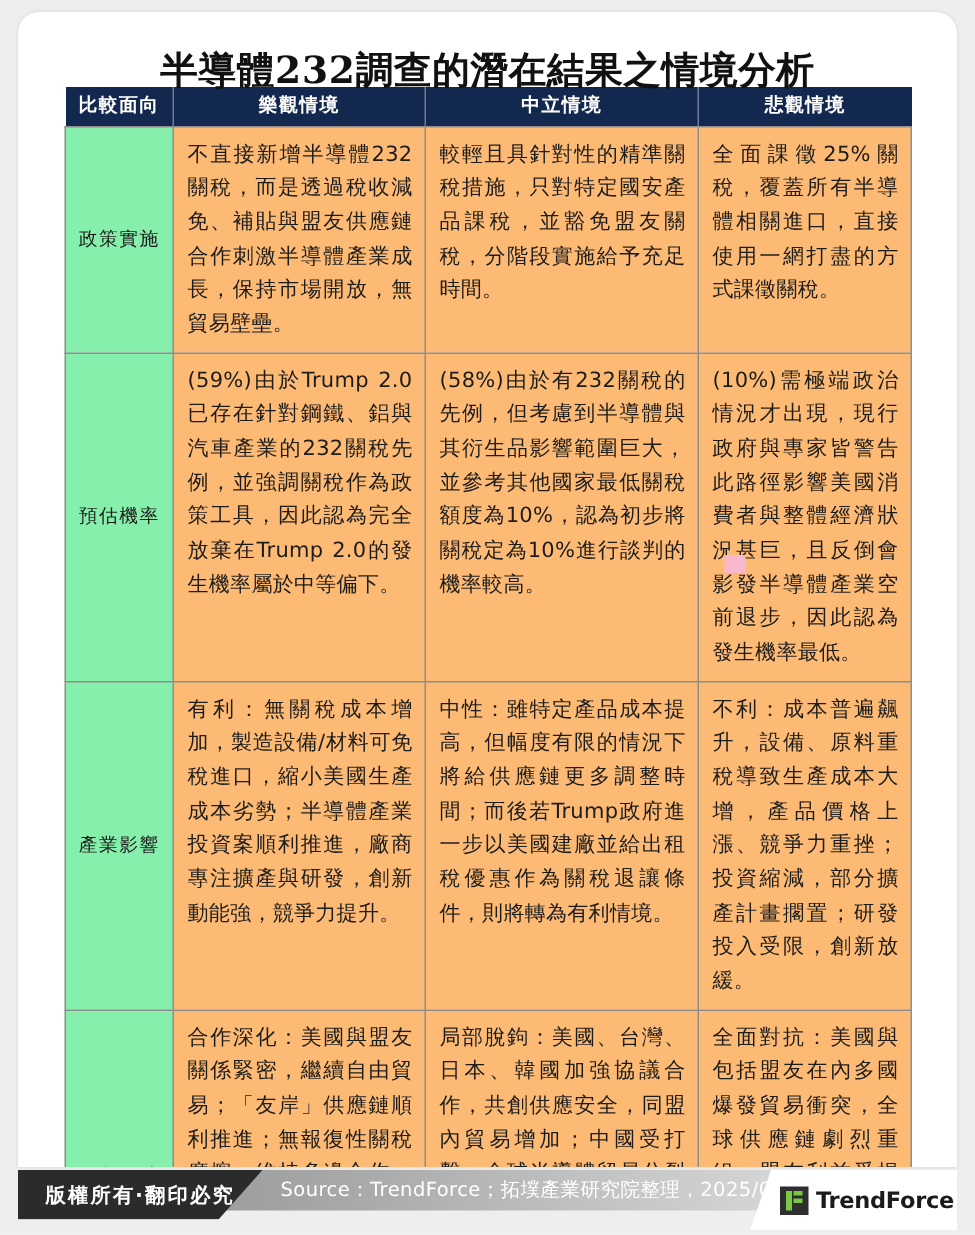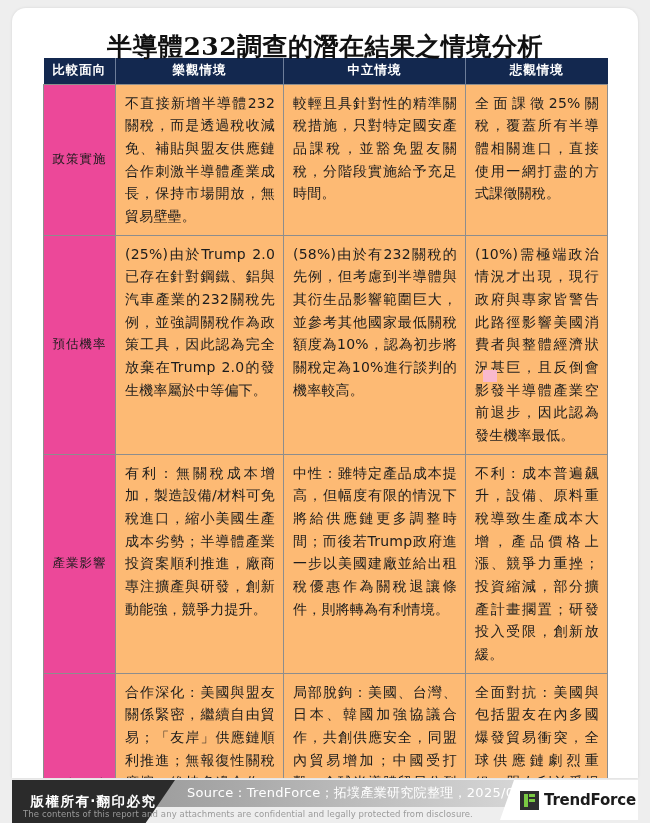--- a/index.html
+++ b/index.html
@@ -100,21 +100,21 @@
     font-size: 14px;
     line-height: 1.62;
     color: #1c1c1c;
     vertical-align: top;
     background: #fdba74;
     letter-spacing: 0.2px;
     text-align: justify;
     text-justify: inter-ideograph;
   }
   table.scn td.rowhead {
-    background: #ec4899;
+    background: #86efac;
     text-align: center;
     vertical-align: middle;
     font-size: 12.5px;
     letter-spacing: 1px;
     padding: 4px;
   }
   col.c0 { width: 72px; }
   col.c1 { width: 168px; }
   col.c2 { width: 182px; }
   col.c3 { width: 142px; }
@@ -151,21 +151,21 @@
     font-size: 13px;
     color: #ffffff;
     letter-spacing: 0.3px;
     white-space: nowrap;
   }
   .copyright-tag {
     position: absolute;
     left: 12px;
     top: 0px;
     width: 163px;
-    height: 43px;
+    height: 33px;
     background: #2b2b2b;
     color: #ffffff;
     font-size: 13.5px;
     font-weight: bold;
     letter-spacing: 1.5px;
     display: flex;
     align-items: center;
     justify-content: center;
     clip-path: polygon(0 0, 100% 0, 82% 100%, 0 100%);
   }
@@ -246,21 +246,21 @@
         </thead>
         <tbody>
           <tr>
             <td class="rowhead">政策實施</td>
             <td>不直接新增半導體232關稅，而是透過稅收減免、補貼與盟友供應鏈合作刺激半導體產業成長，保持市場開放，無貿易壁壘。</td>
             <td>較輕且具針對性的精準關稅措施，只對特定國安產品課稅，並豁免盟友關稅，分階段實施給予充足時間。</td>
             <td>全面課徵25%關稅，覆蓋所有半導體相關進口，直接使用一網打盡的方式課徵關稅。</td>
           </tr>
           <tr>
             <td class="rowhead">預估機率</td>
-            <td>(25%)由於Trump 2.0已存在針對鋼鐵、鋁與汽車產業的232關稅先例，並強調關稅作為政策工具，因此認為完全放棄在Trump 2.0的發生機率屬於中等偏下。</td>
+            <td>(59%)由於Trump 2.0已存在針對鋼鐵、鋁與汽車產業的232關稅先例，並強調關稅作為政策工具，因此認為完全放棄在Trump 2.0的發生機率屬於中等偏下。</td>
             <td>(58%)由於有232關稅的先例，但考慮到半導體與其衍生品影響範圍巨大，並參考其他國家最低關稅額度為10%，認為初步將關稅定為10%進行談判的機率較高。</td>
             <td>(10%)需極端政治情況才出現，現行政府與專家皆警告此路徑影響美國消費者與整體經濟狀況甚巨，且反倒會影發半導體產業空前退步，因此認為發生機率最低。</td>
           </tr>
           <tr>
             <td class="rowhead">產業影響</td>
             <td>有利：無關稅成本增加，製造設備/材料可免稅進口，縮小美國生產成本劣勢；半導體產業投資案順利推進，廠商專注擴產與研發，創新動能強，競爭力提升。</td>
             <td>中性：雖特定產品成本提高，但幅度有限的情況下將給供應鏈更多調整時間；而後若Trump政府進一步以美國建廠並給出租稅優惠作為關稅退讓條件，則將轉為有利情境。</td>
             <td>不利：成本普遍飆升，設備、原料重稅導致生產成本大增，產品價格上漲、競爭力重挫；投資縮減，部分擴產計畫擱置；研發投入受限，創新放緩。</td>
           </tr>
           <tr>
@@ -283,16 +283,15 @@
     </div>
     <div class="copyright-tag">版權所有‧翻印必究</div>
     <div class="logo-block">
       <span class="logo-mark">
         <i class="bar1"></i>
           <i class="bar2"></i>
           <i class="bar3"></i>
       </span>
       <span class="logo-text">TrendForce</span>
     </div>
-    <div class="disclaimer">The contents of this report and any attachments are confidential and legally protected from disclosure.</div>
   </div>
 
 </div>
 
 </body></html>

